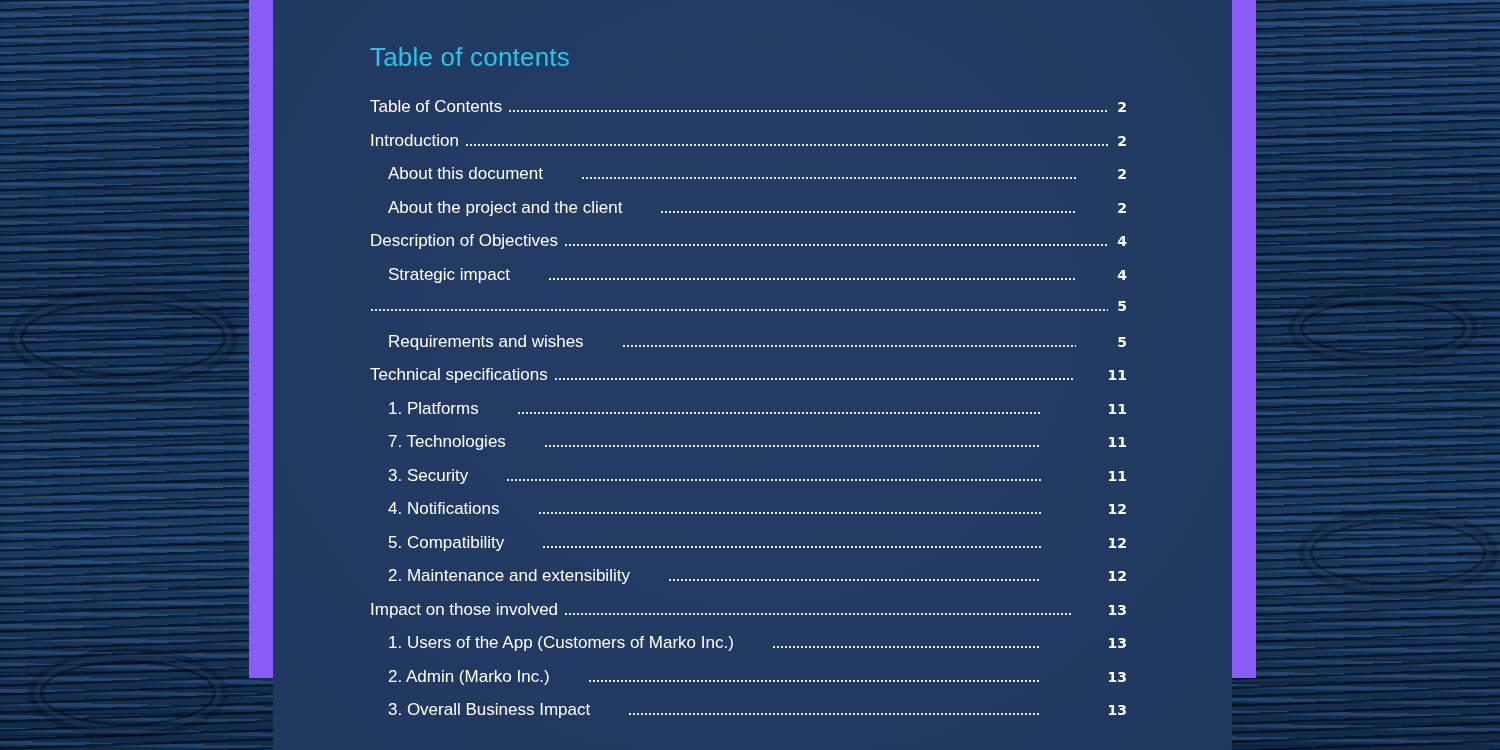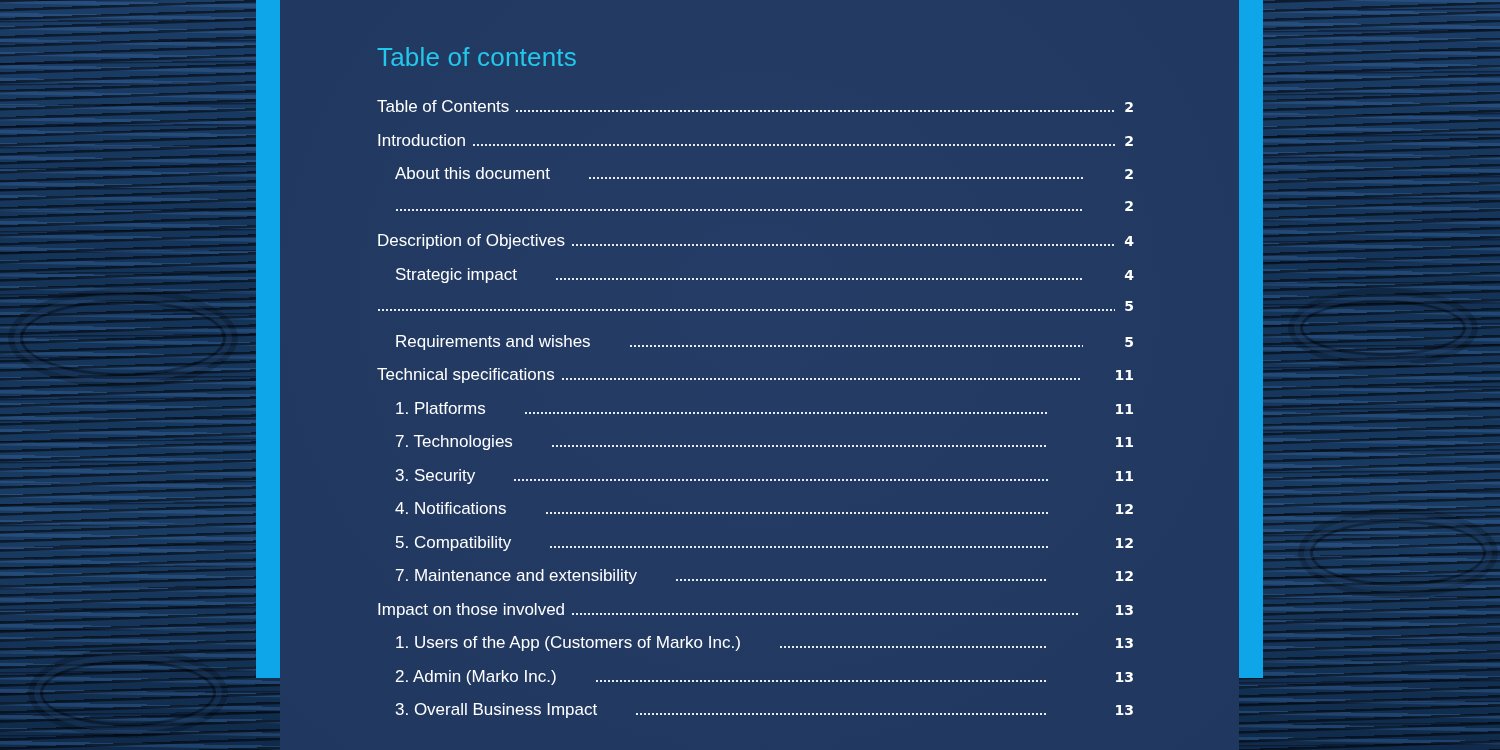--- a/index.html
+++ b/index.html
@@ -20,25 +20,25 @@
       linear-gradient(180deg, #1b3d66 0%, #133256 40%, #1a3c63 70%, #0f2a4a 100%);
   }
   .wood-knot {
     position: absolute;
     border-radius: 50%;
     border: 3px solid rgba(0,0,0,0.35);
     box-shadow: 0 0 0 6px rgba(40,80,130,0.25), 0 0 0 12px rgba(0,0,0,0.2);
   }
   .page-frame {
     position: absolute;
-    left: 256px;
+    left: 249px;
     top: 0;
     width: 1007px;
     height: 678px;
-    background: #0ea5e9;
+    background: #8b5cf6;
   }
   .page-panel {
     position: absolute;
     left: 24px;
     top: 0;
     width: 959px;
     height: 750px;
     background: #213963;
     background-image: radial-gradient(ellipse at 50% 40%, rgba(255,255,255,0.02), rgba(0,0,0,0.03));
     overflow: hidden;
@@ -126,20 +126,21 @@
           <span class="label">Introduction</span>
           <span class="leader"></span>
           <span class="page-num">2</span>
         </li>
       <li class="toc-entry level-2">
           <span class="label">About this document</span>
           <span class="leader"></span>
           <span class="page-num">2</span>
         </li>
       <li class="toc-entry level-2">
+          <span class="label">About the project and the client</span>
           <span class="leader"></span>
           <span class="page-num">2</span>
         </li>
       <li class="toc-entry level-1">
           <span class="label">Description of Objectives</span>
           <span class="leader"></span>
           <span class="page-num">4</span>
         </li>
       <li class="toc-entry level-2">
           <span class="label">Strategic impact</span>
@@ -179,21 +180,21 @@
           <span class="label">4. Notifications</span>
           <span class="leader"></span>
           <span class="page-num">12</span>
         </li>
       <li class="toc-entry level-2 wide-num">
           <span class="label">5. Compatibility</span>
           <span class="leader"></span>
           <span class="page-num">12</span>
         </li>
       <li class="toc-entry level-2 wide-num">
-          <span class="label">7. Maintenance and extensibility</span>
+          <span class="label">2. Maintenance and extensibility</span>
           <span class="leader"></span>
           <span class="page-num">12</span>
         </li>
       <li class="toc-entry level-1 wide-num">
           <span class="label">Impact on those involved</span>
           <span class="leader"></span>
           <span class="page-num">13</span>
         </li>
       <li class="toc-entry level-2 wide-num">
           <span class="label">1. Users of the App (Customers of Marko Inc.)</span>

